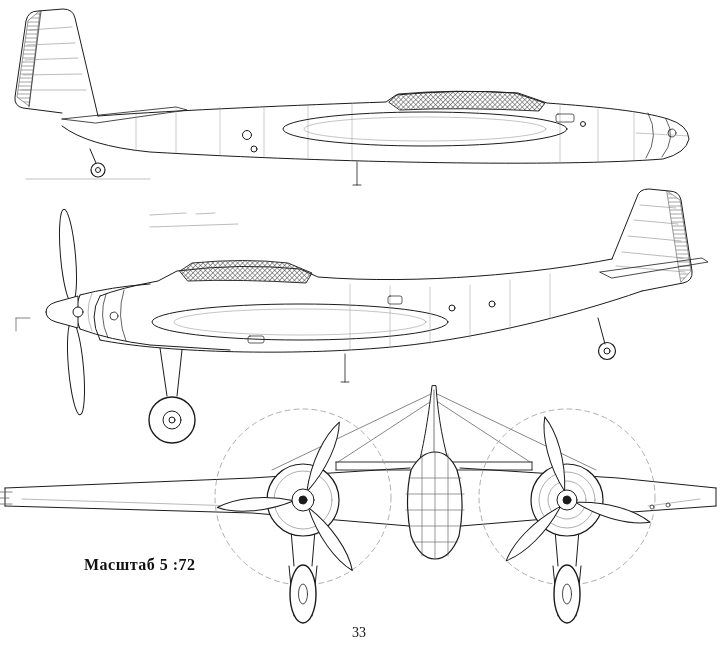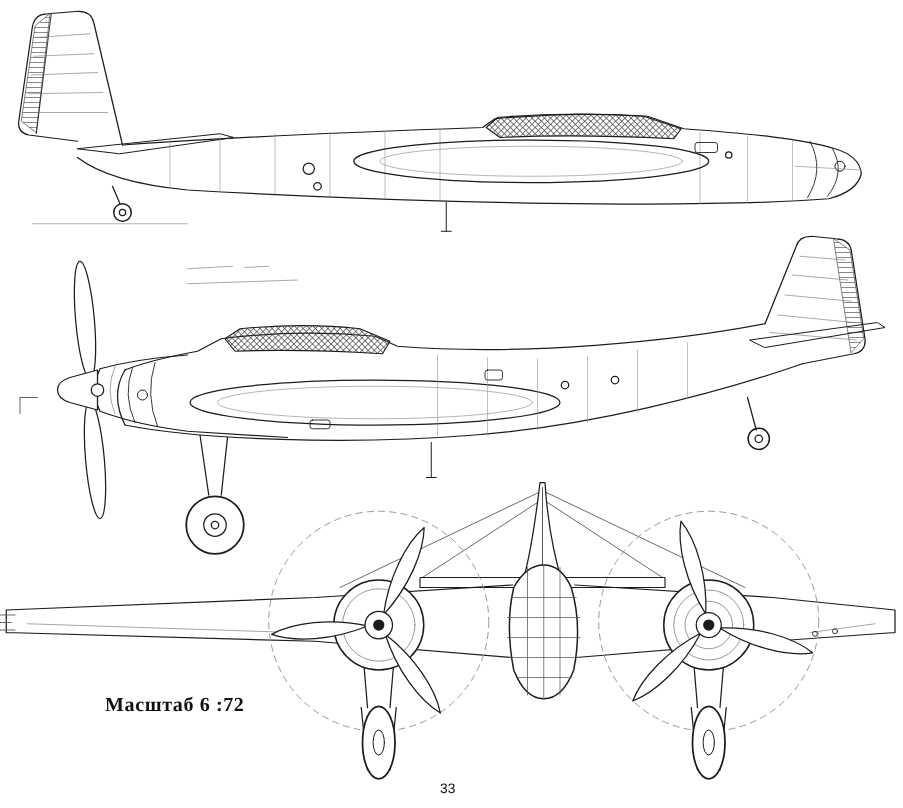--- a/index.html
+++ b/index.html
@@ -29,22 +29,22 @@
     left: 84px;
     top: 556px;
     font-size: 16px;
     font-weight: bold;
     letter-spacing: 0.5px;
     font-family: "Liberation Serif", serif;
   }
   .page-number {
     left: 352px;
     top: 625px;
-    font-size: 11px;
-    font-family: Liberation Sans, sans-serif;
+    font-size: 14px;
+    font-family: Liberation Serif, serif;
   }
 </style>
 </head>
 <body>
 
 <div class="page">
 
 <svg width="722" height="646" viewBox="0 0 722 646" xmlns="http://www.w3.org/2000/svg">
 
   <defs>
@@ -228,16 +228,16 @@
     </g>
 
     <g>
       <path d="M 411,470 Q 404,500 411,536 Q 420,559 435,559 Q 450,559 459,536 Q 466,500 457,470 Q 449,452 435,452 Q 421,452 411,470 Z" fill="#fff" stroke-width="1.2"></path>
       <path d="M 409,478 L 461,478 M 406,494 L 464,494 M 406,510 L 464,510 M 408,526 L 462,526 M 413,542 L 457,542
                M 422,454 L 422,556 M 435,452 L 435,559 M 448,454 L 448,556" stroke="#555" stroke-width="0.6"></path>
     </g>
   </g>
 </svg>
 
-<div class="label scale-label">Масштаб 6 :72</div>
+<div class="label scale-label">Масштаб 5 :72</div>
 <div class="label page-number">33</div>
 
 </div>
 
 </body></html>

